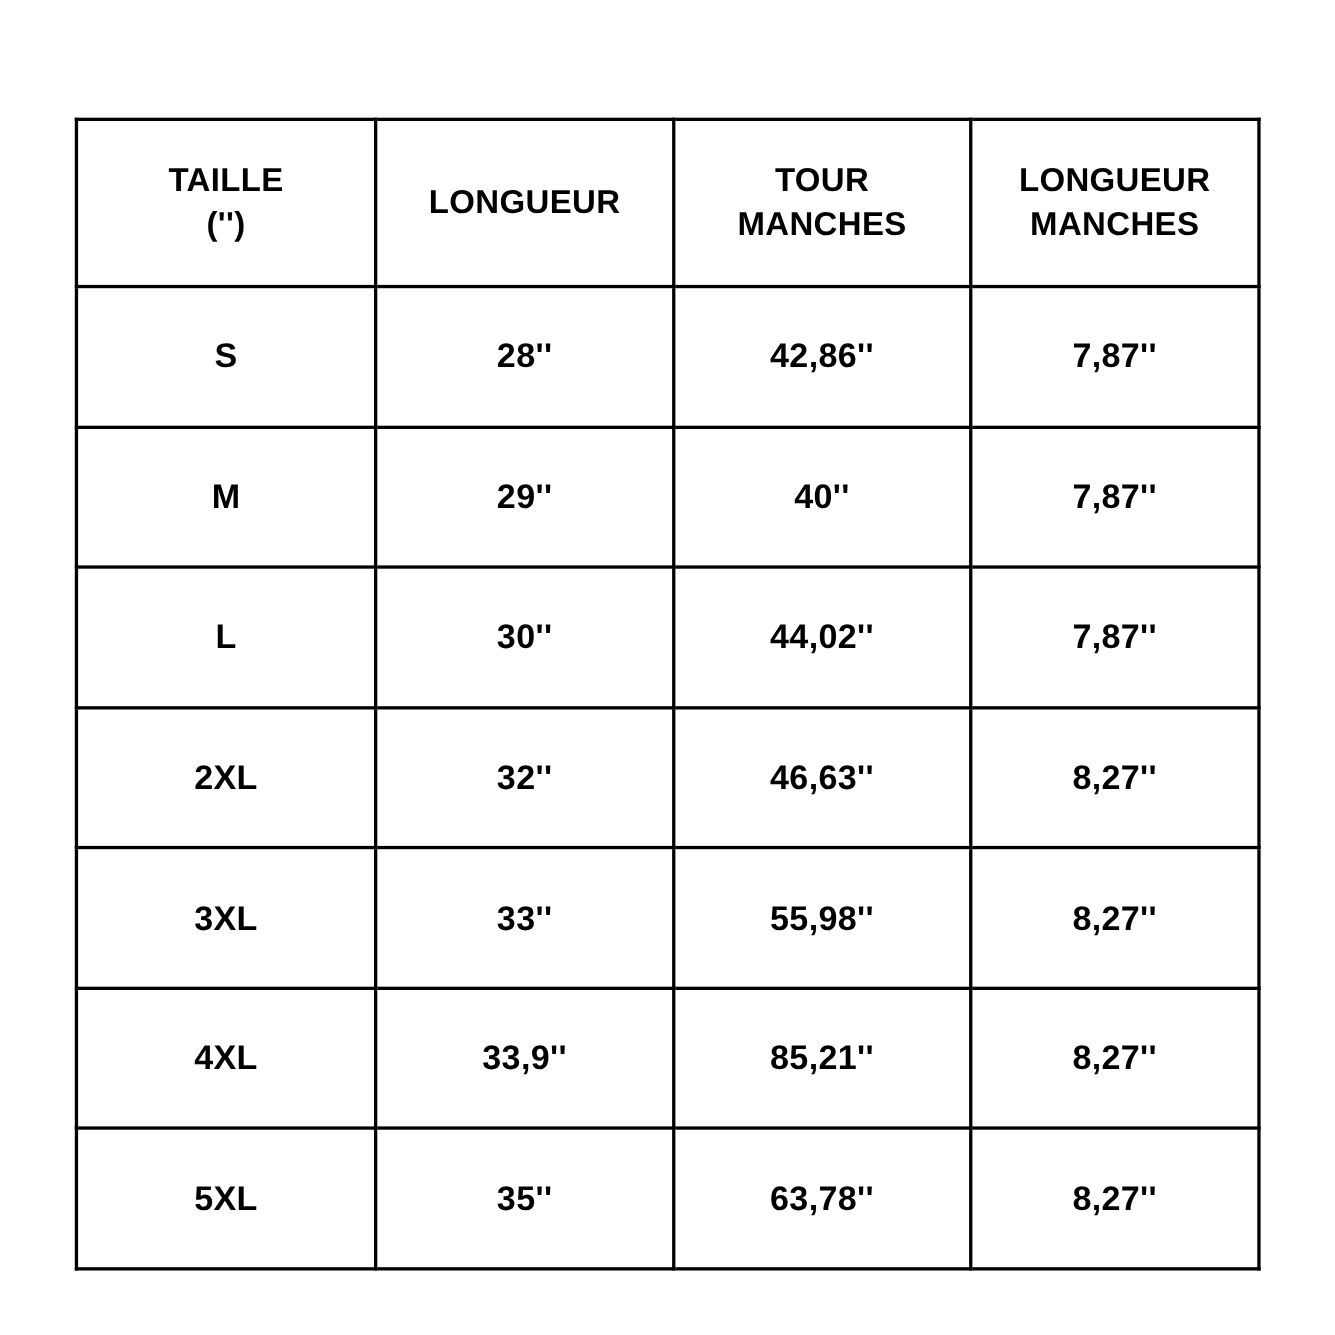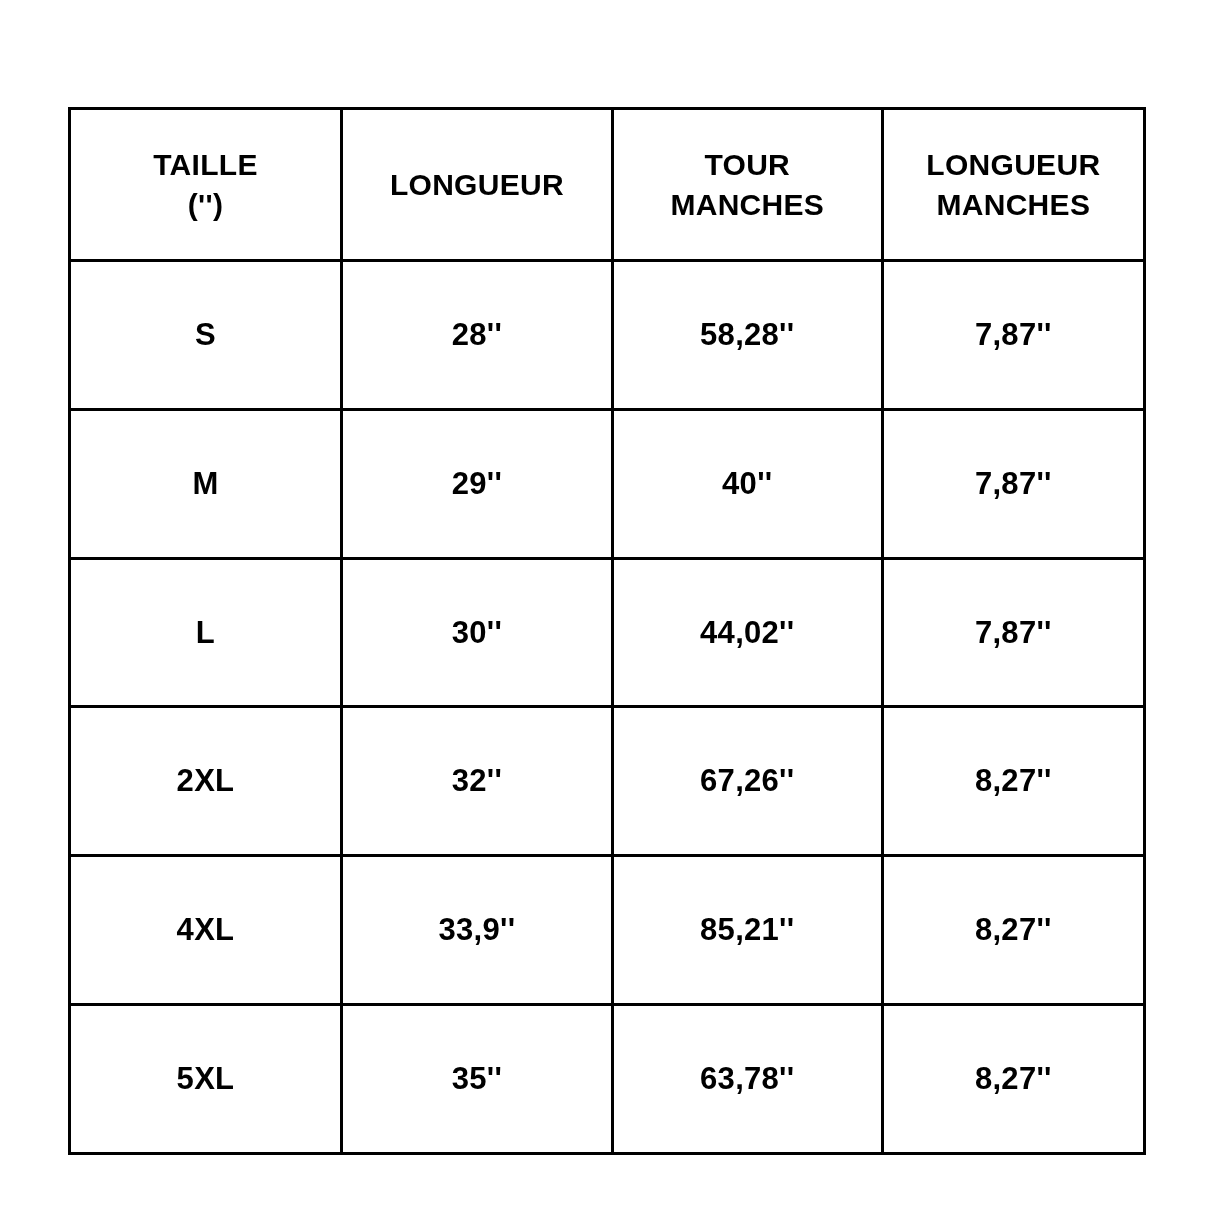--- a/index.html
+++ b/index.html
@@ -90,39 +90,45 @@
           <th>
             <span class="hdr-line">LONGUEUR</span>
             <span class="hdr-line">MANCHES</span>
           </th>
         </tr>
       </thead>
       <tbody>
         <tr>
           <td>S</td>
           <td>28''</td>
-          <td>58,28''</td>
+          <td>42,86''</td>
           <td>7,87''</td>
         </tr>
         <tr>
           <td>M</td>
           <td>29''</td>
           <td>40''</td>
           <td>7,87''</td>
         </tr>
         <tr>
           <td>L</td>
           <td>30''</td>
           <td>44,02''</td>
           <td>7,87''</td>
         </tr>
         <tr>
           <td>2XL</td>
           <td>32''</td>
-          <td>67,26''</td>
+          <td>46,63''</td>
+          <td>8,27''</td>
+        </tr>
+        <tr>
+          <td>3XL</td>
+          <td>33''</td>
+          <td>55,98''</td>
           <td>8,27''</td>
         </tr>
         <tr>
           <td>4XL</td>
           <td>33,9''</td>
           <td>85,21''</td>
           <td>8,27''</td>
         </tr>
         <tr>
           <td>5XL</td>

